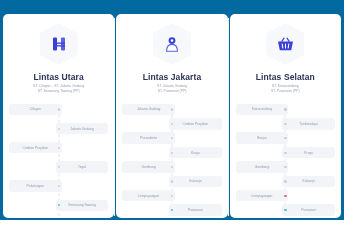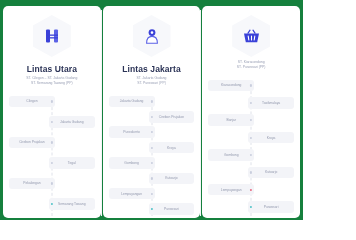--- a/index.html
+++ b/index.html
@@ -3,24 +3,24 @@
 <meta charset="utf-8">
 <style>
   * { box-sizing: border-box; margin: 0; padding: 0; }
   html, body {
     width: 356px; height: 220px;
     background: #ffffff;
     font-family: "Liberation Sans", sans-serif;
     overflow: hidden;
   }
   .board {
-    width: 303px; height: 220px;
-    display: flex;
-    background: #15803d;
-    padding: 6px 2px 2px 2px;
+    width: 344px; height: 220px;
+    display: flex;
+    background: #0369a1;
+    padding: 14px 2px 2px 2px;
   }
   .card {
     flex: 1 1 0;
     position: relative;
     display: flex;
     flex-direction: column;
     align-items: center;
     background: #ffffff;
     border-radius: 5px;
     padding: 4px 3px 0 3px;
@@ -217,20 +217,21 @@
     <div class="card">
       <div class="hexwrap">
         <div class="hex">
           <svg width="17" height="15" viewBox="0 0 17 15">
             <path d="M5 4.2 L7 1.2 M12 4.2 L10 1.2" stroke="#3a41d8" stroke-width="1.2" stroke-linecap="round" fill="none"></path>
             <path d="M1 4.6 L16 4.6 L14.2 13.2 L2.8 13.2 Z" fill="#3a41d8"></path>
             <path d="M5.2 7 L5.8 11 M8.5 7 L8.5 11 M11.8 7 L11.2 11" stroke="#ffffff" stroke-width="1.1" stroke-linecap="round"></path>
           </svg>
         </div>
       </div>
+      <div class="title">Lintas Selatan</div>
       <div class="subtitle">
         <div>ST. Kiaracondong</div>
         <div>ST. Purwosari (PP)</div>
       </div>
       <div class="timeline">
         <div class="axis"></div>
         <div class="stop left" style="top: 0%;">
           <div class="pill">Kiaracondong</div>
           <div class="dot"></div>
         </div>

